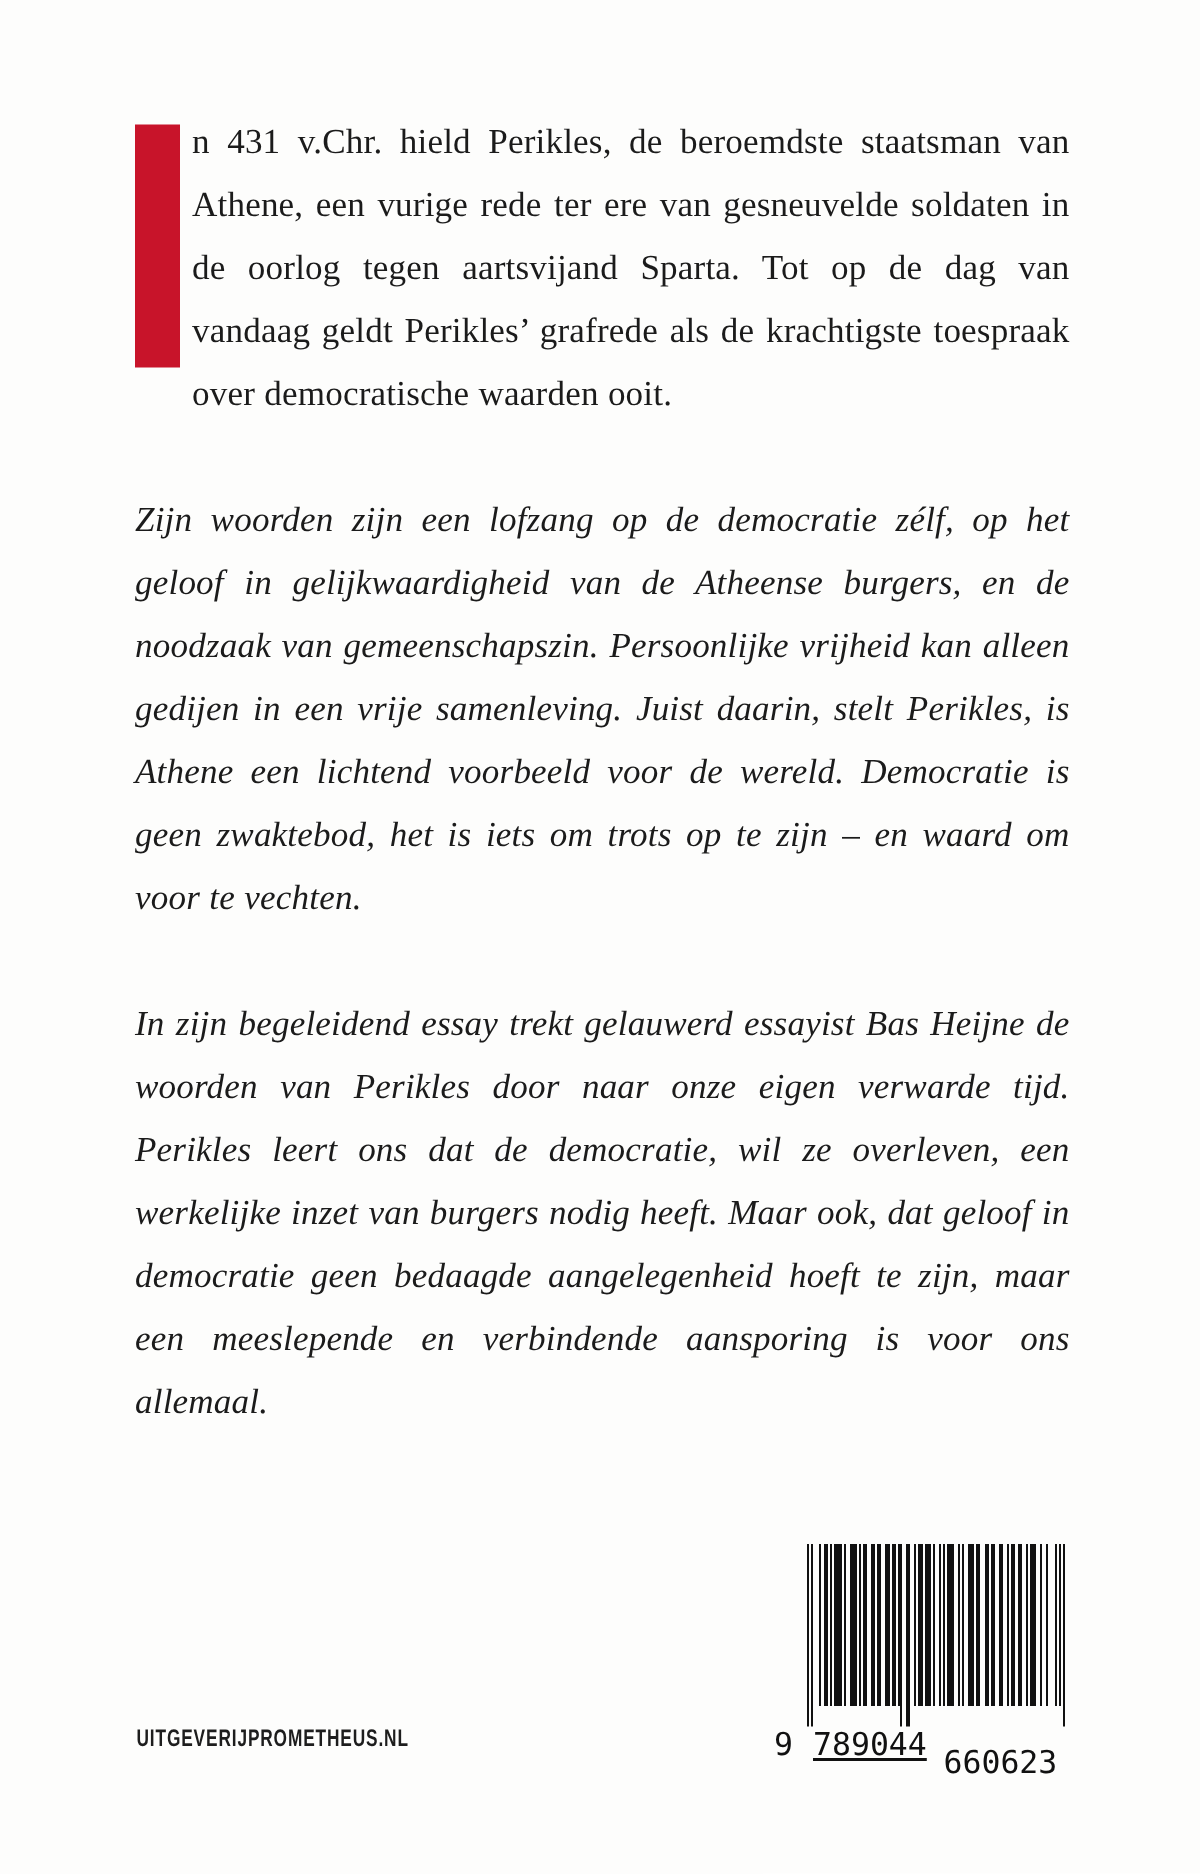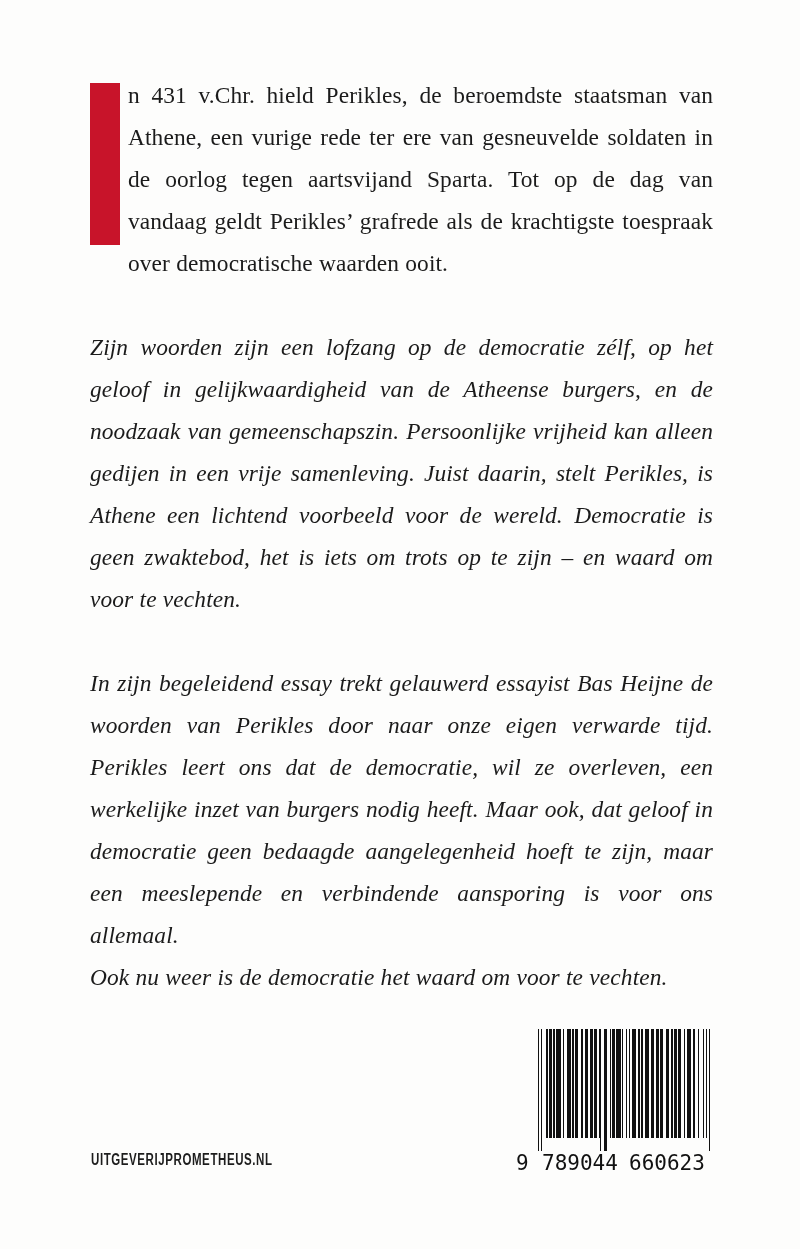--- a/index.html
+++ b/index.html
@@ -119,45 +119,45 @@
   }
   .bc-d-lead {
     position: absolute;
     left: 4px;
     top: 0;
   }
   .bc-d-left {
     position: absolute;
     left: 30px;
     top: 0;
+    text-decoration: underline;
   }
   .bc-d-right {
     position: absolute;
     left: 117px;
-    top: 0;
+    top: 12px;
   }
 </style>
 </head>
 <body>
 
 <div class="page">
 
   <div class="blurb">
 
     <p class="para para-first"><span class="dropcap"></span><span>n 431 v.Chr. hield Perikles, de beroemdste staatsman van Athene, een vurige rede ter ere van gesneuvelde soldaten in de oorlog tegen aartsvijand Sparta. Tot op de dag van vandaag geldt Perikles’ grafrede als de krachtigste toe­spraak over democratische waarden ooit.</span></p>
 
     <div class="para-gap"></div>
 
     <p class="para last-line-left">Zijn woorden zijn een lofzang op de democratie zélf, op het geloof in gelijkwaardigheid van de Atheense burgers, en de noodzaak van gemeenschapszin. Persoonlijke vrijheid kan alleen gedijen in een vrije samenleving. Juist daarin, stelt Perikles, is Athene een lichtend voorbeeld voor de wereld. Democratie is geen zwaktebod, het is iets om trots op te zijn – en waard om voor te vechten.</p>
 
     <div class="para-spacer-blank"></div>
 
     <p class="para last-line-left">In zijn begeleidend essay trekt gelauwerd essayist Bas Heijne de woorden van Perikles door naar onze eigen verwarde tijd. Perikles leert ons dat de democratie, wil ze overleven, een werkelijke inzet van burgers nodig heeft. Maar ook, dat geloof in democratie geen bedaagde aangelegenheid hoeft te zijn, maar een meeslepende en verbindende aansporing is voor ons allemaal.</p>
 
-    <p class="para last-line-left">Ook nu weer is de democratie het waard om voor te vechten.</p>
 
   </div>
 
   <div class="publisher">UITGEVERIJPROMETHEUS.NL</div>
 
   <div class="barcode-block">
     <svg class="barcode-bars" id="barcode-svg" viewBox="0 0 125 100" preserveAspectRatio="none">
         <rect x="0" y="0" width="1" height="100" fill="#111111" shape-rendering="crispEdges"></rect>
         <rect x="2" y="0" width="1" height="100" fill="#111111" shape-rendering="crispEdges"></rect>
         <rect x="6" y="0" width="1" height="89" fill="#111111" shape-rendering="crispEdges"></rect>

